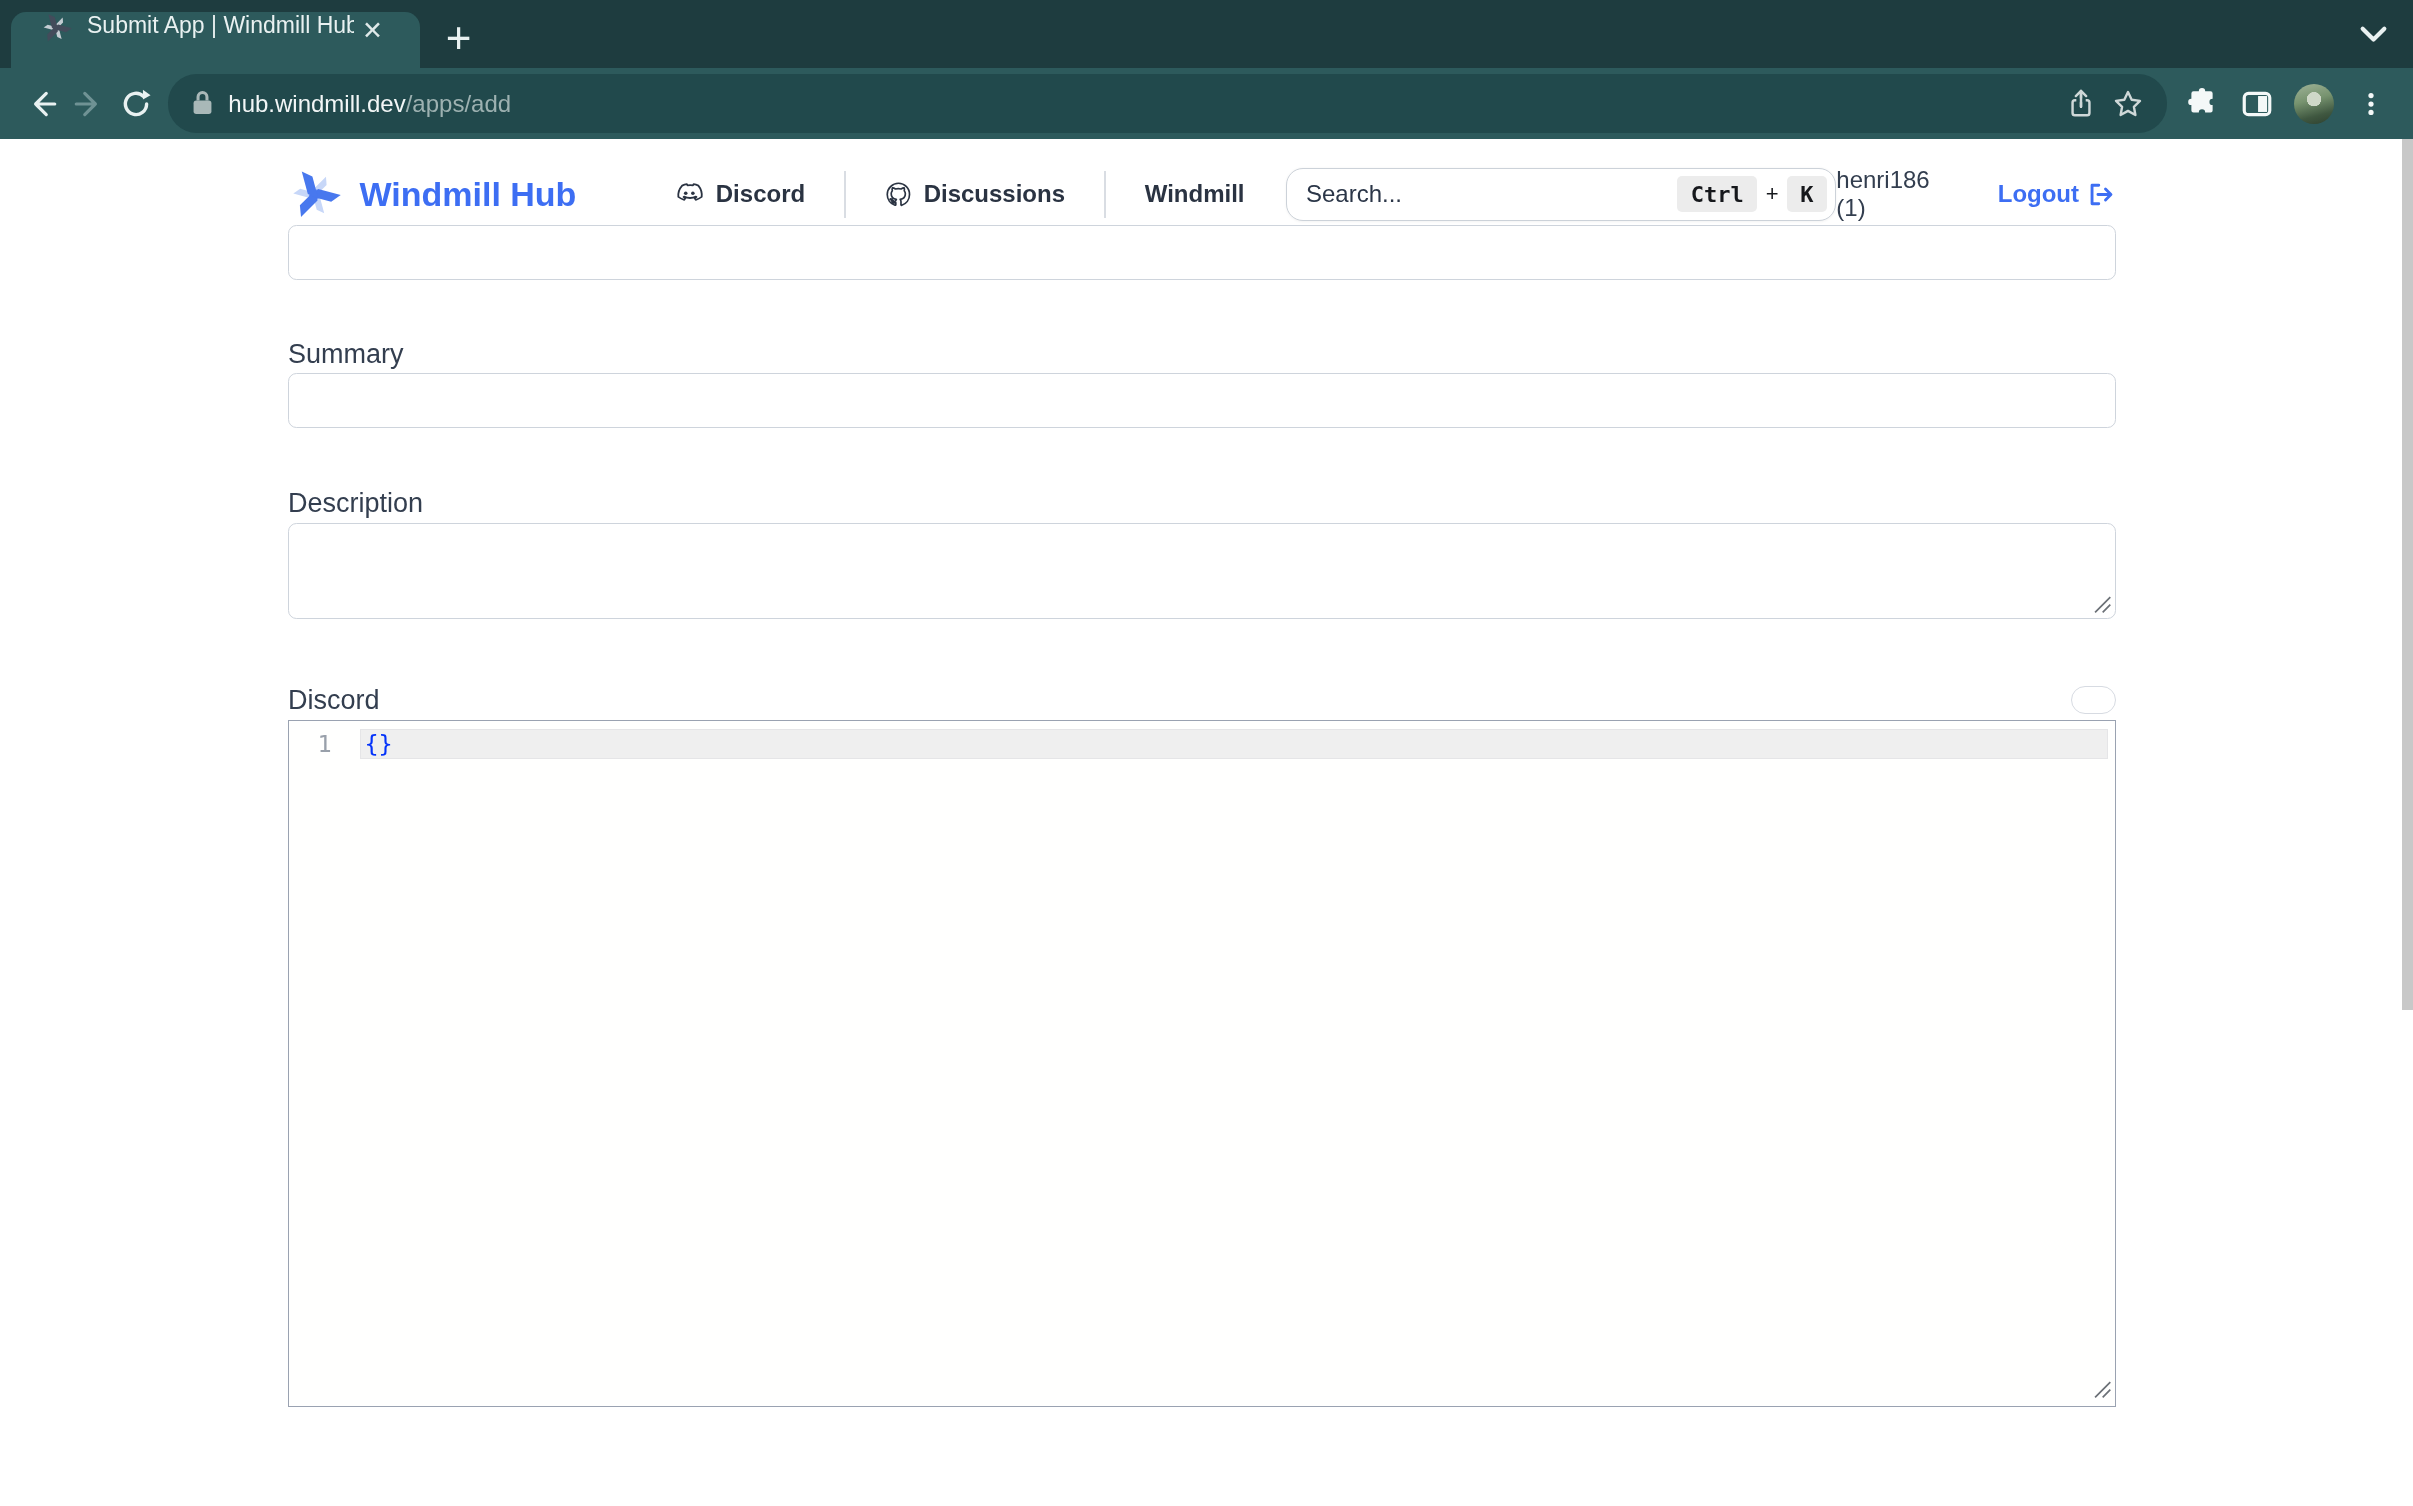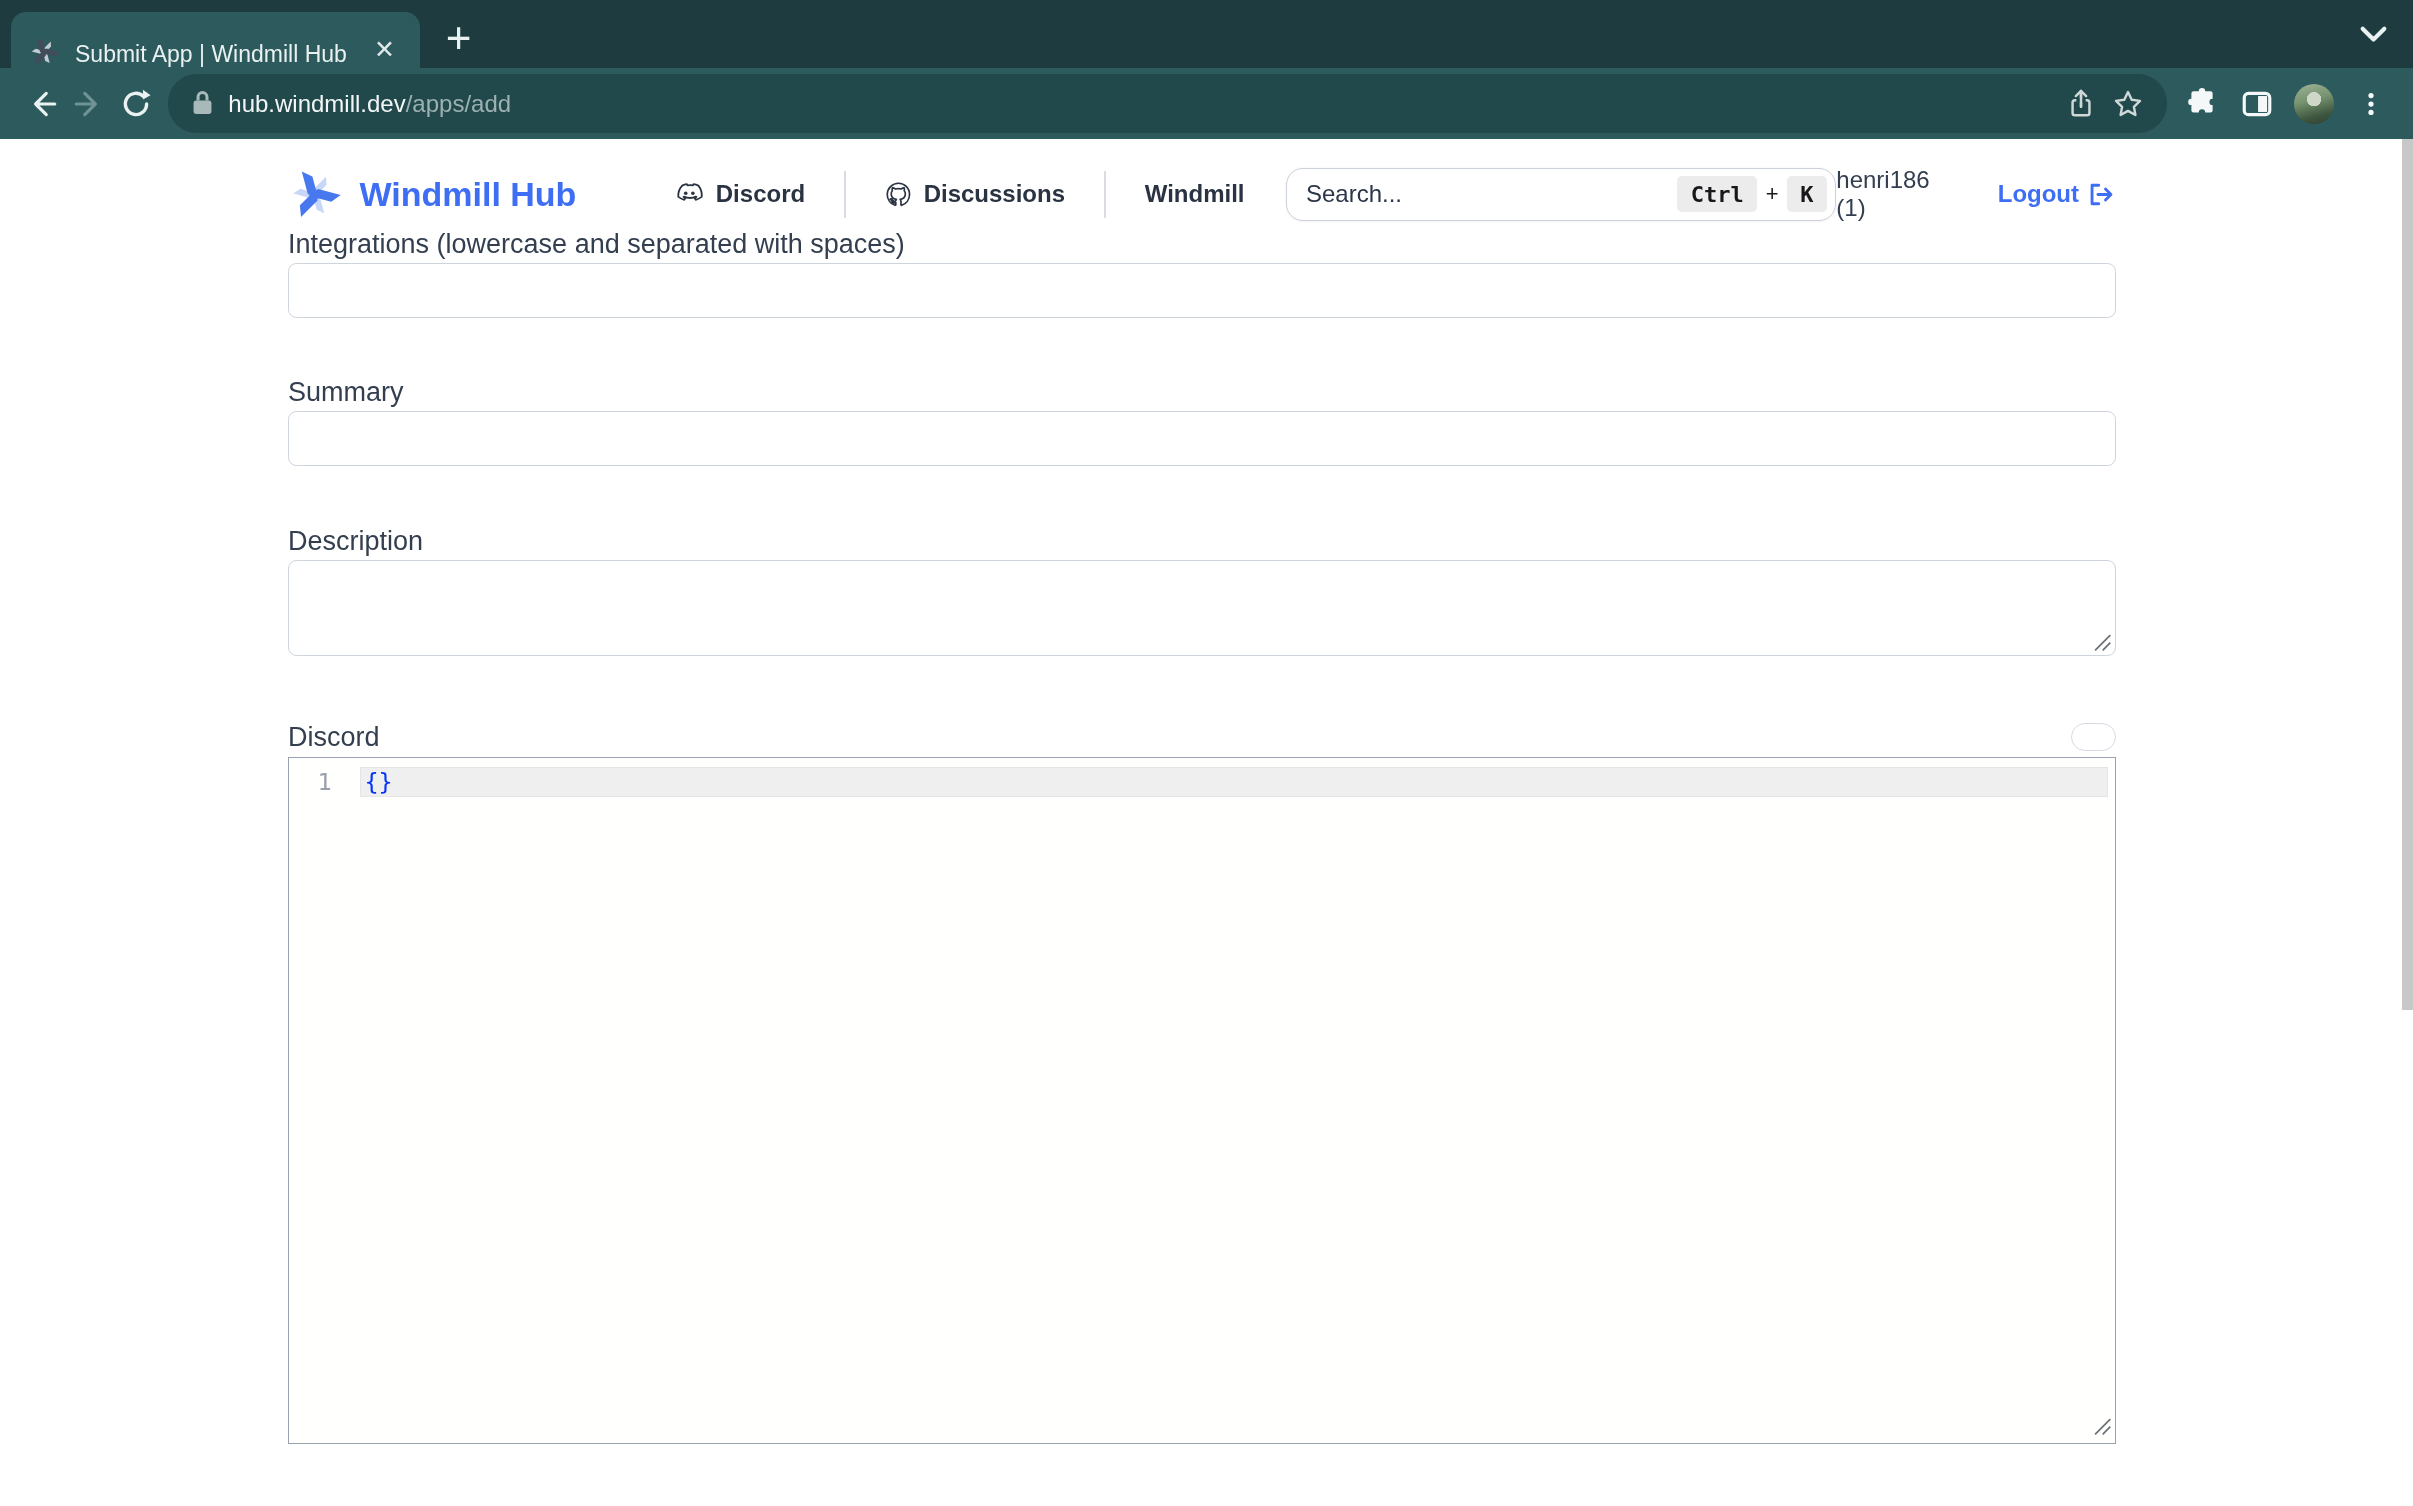--- a/index.html
+++ b/index.html
@@ -2,21 +2,21 @@
 <html style="font-size:13.4px"><head>
 <meta charset="utf-8">
 <style>
   * { margin:0; padding:0; box-sizing:border-box; }
   html,body { width:2413px; height:1507px; overflow:hidden; background:#fff;
     font-family:"Liberation Sans", sans-serif; }
 
   
   .tabstrip { height:68px; background:#1e3c3f; display:flex; align-items:flex-end; position:relative; }
   .tab { margin-left:11px; width:409px; height:56px; background:#2d5a5c;
-         border-radius:15px 15px 0 0; display:flex; align-items:flex-end; padding:0 17px; }
+         border-radius:15px 15px 0 0; display:flex; align-items:flex-start; padding:0 29px; }
   .tab-favicon { width:32px; height:32px; flex:none; }
   .tab-title { color:#e9f1f1; font-size:23px; margin-left:15px; flex:1;
                white-space:nowrap; overflow:hidden; }
   .tab-close { color:#dfe9e9; font-size:25px; width:37px; height:37px; display:flex;
                align-items:center; justify-content:center; border-radius:50%; flex:none; }
   .newtab { color:#e9f1f1; font-size:44px; font-weight:300; width:47px; height:47px;
             margin:0 0 6.7px 15px; display:flex; align-items:center; justify-content:center; }
   .tab-chevron { position:absolute; right:22px; top:22px; }
 
   .toolbar { height:71px; background:#2d5a5c; display:flex; align-items:center; padding:0 18.5px; }
@@ -264,21 +264,20 @@
             <svg width="28.6" height="27" viewBox="0 0 34 32">
                 <path d="M14 5 H6 V27 H14" fill="none" stroke="#3d6ef3" stroke-width="3.4" stroke-linecap="round" stroke-linejoin="round"></path>
                 <path d="M13 16 H28 M22 9.5 L28.5 16 L22 22.5" fill="none" stroke="#3d6ef3" stroke-width="3.4" stroke-linecap="round" stroke-linejoin="round"></path>
               </svg>
           </span>
         </a>
       </div>
     </div>
 
 
-    <div class="field-label">Integrations (lowercase and separated with spaces)</div>
     <input class="text-input" value="" style="">
 
     <div class="field-label gap-lg">Summary</div>
     <input class="text-input" value="" style="">
 
     <div class="field-label" style="margin-top:60px">Description</div>
     <div class="ta-wrap">
       <textarea class="textarea" value="" style=""></textarea>
       <span class="resize-corner">
         <svg width="22" height="22" viewBox="0 0 26 26">

